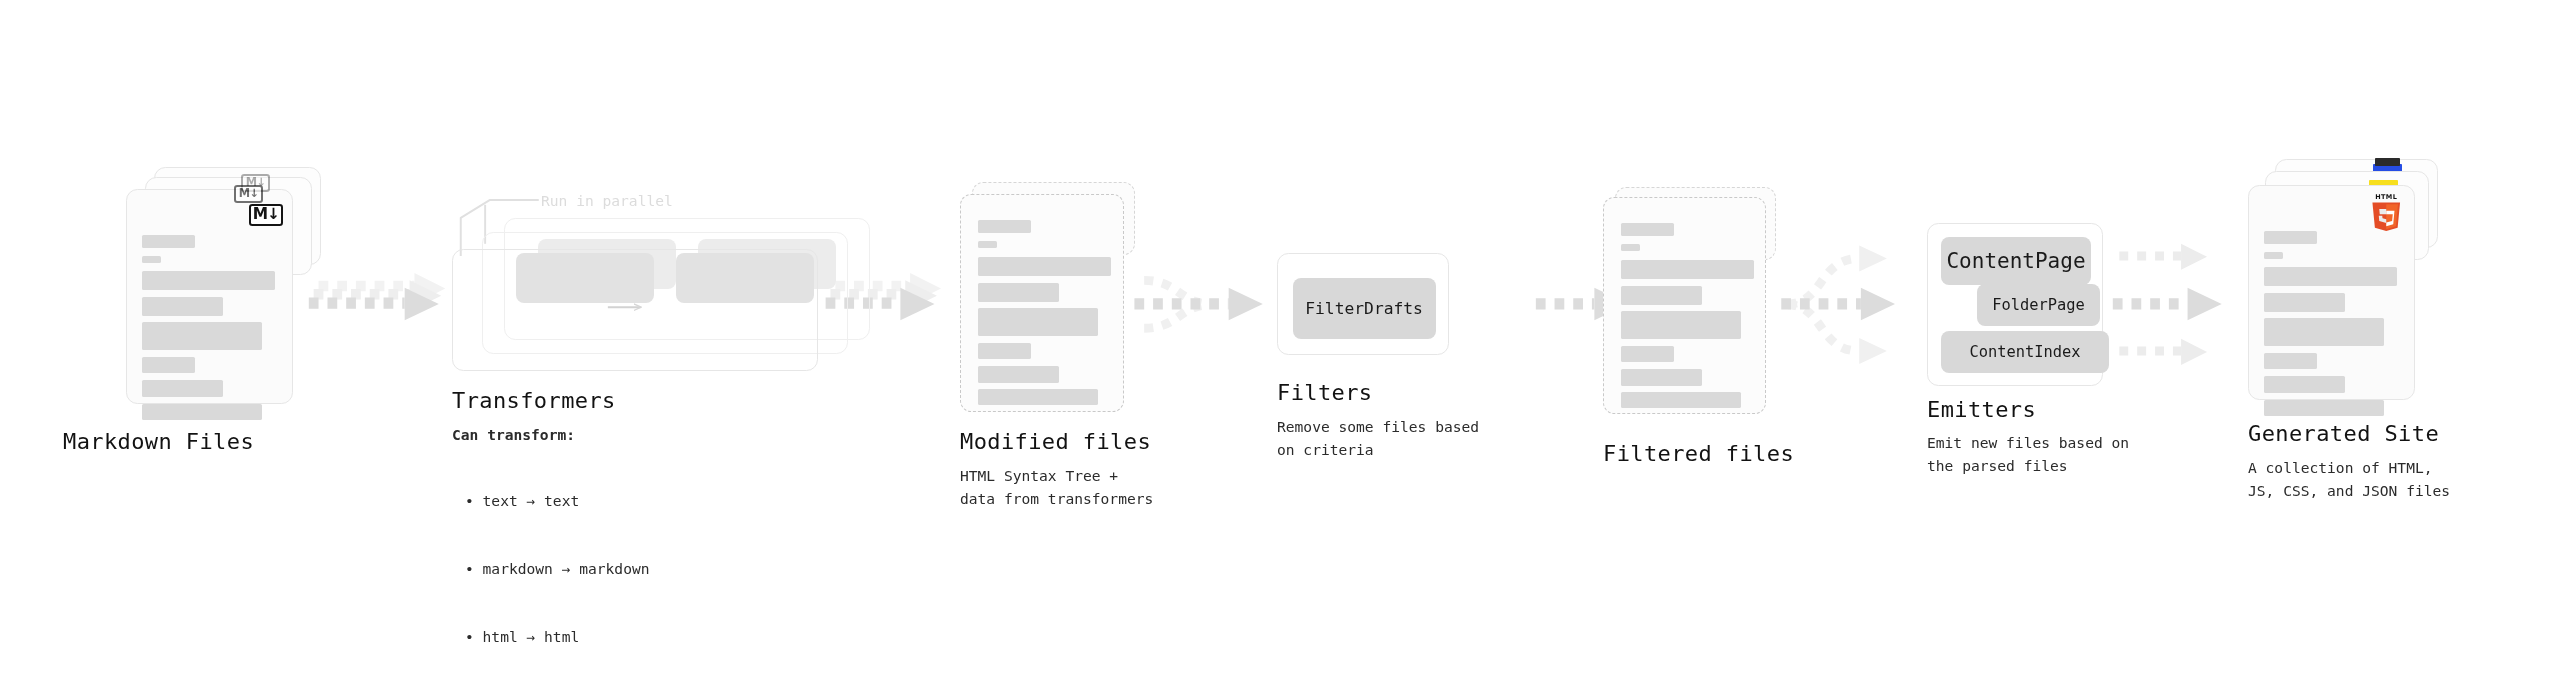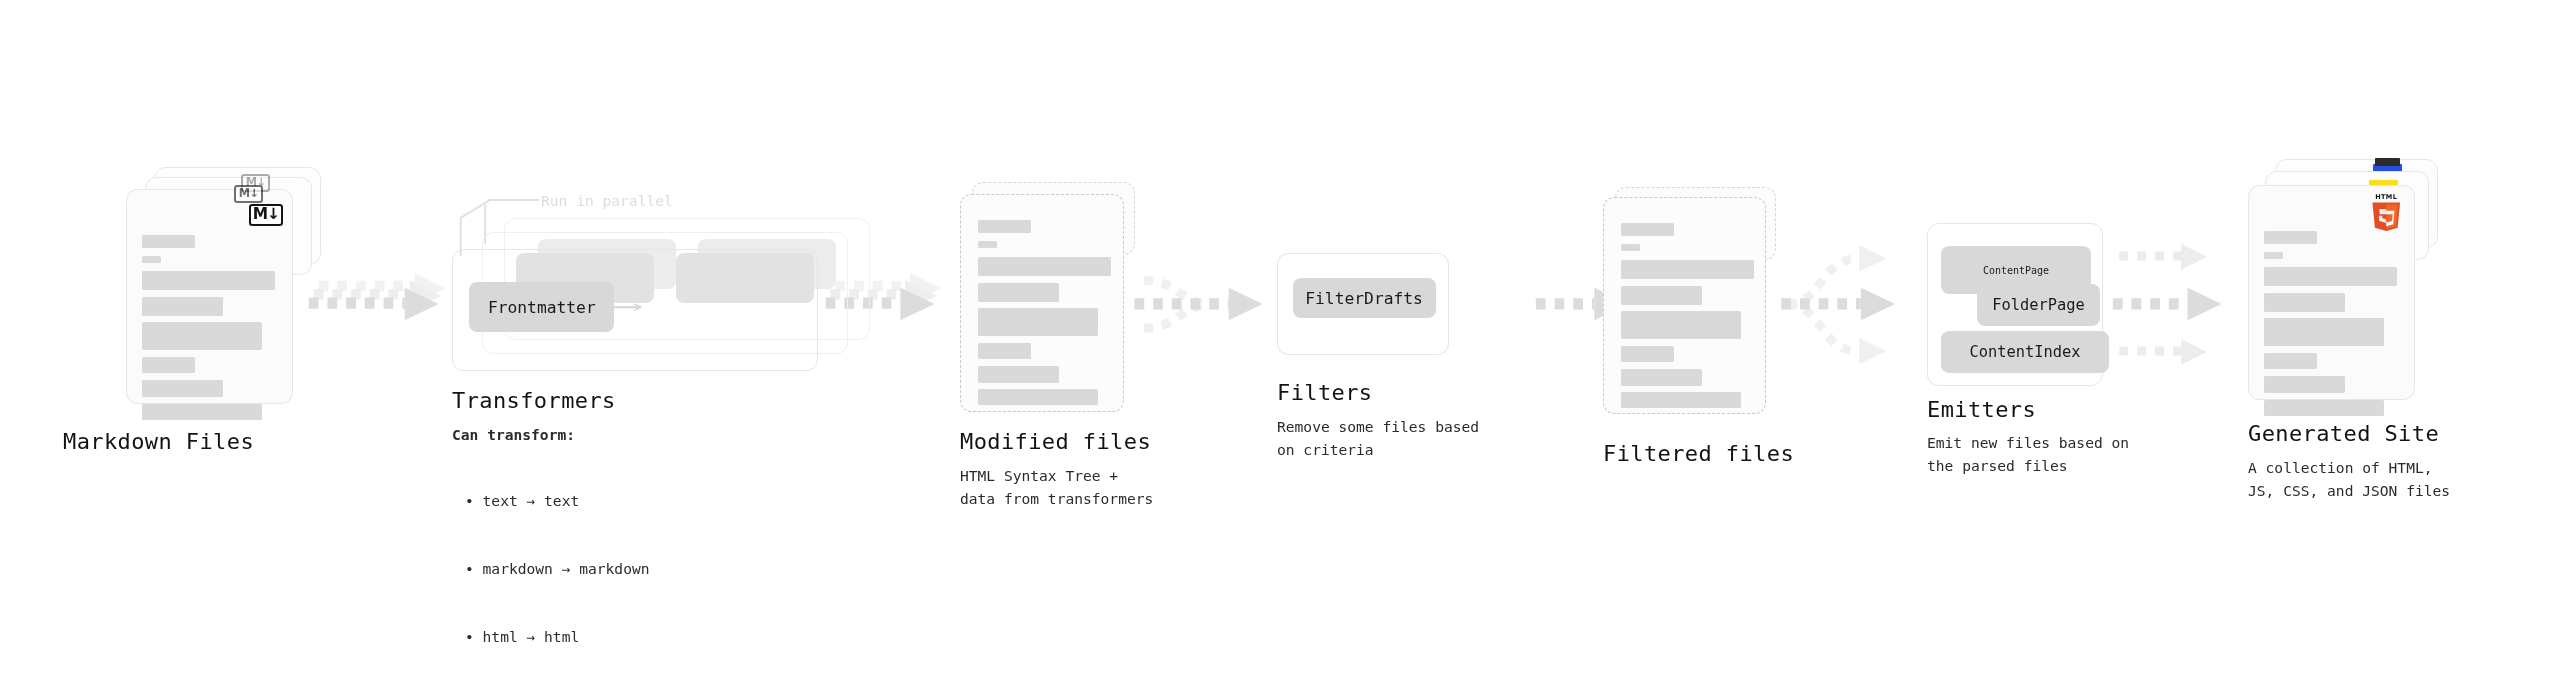--- a/index.html
+++ b/index.html
@@ -208,21 +208,20 @@
       <div class="pill faded2" style="left:32.5px; top:19.5px; width:138px; height:50px;"></div>
       <div class="pill faded2" style="left:193px; top:19.5px; width:138px; height:50px;"></div>
     </div>
 
     <div class="groupbox faded" style="left:482px; top:232px; width:366px; height:122px;" title="Transformers">
       <div class="pill faded1" style="left:32.5px; top:19.5px; width:138px; height:50px;"></div>
       <div class="pill faded1" style="left:193px; top:19.5px; width:138px; height:50px;"></div>
     </div>
 
     <div class="groupbox" style="left:452px; top:249px; width:366px; height:122px; background:transparent;">
-      <div class="pill" style="left:16.3px; top:32px; width:145px; height:50px;">Frontmatter</div>
     </div>
 
     <div class="title" style="left:452px; top:388px;">Transformers</div>
     <div class="subtitle" style="left:452px; top:424px;font-weight:bold;">Can transform:</div>
     <div class="bullets" style="left:465px; top:445px;">
       <div>• text → text</div>
       <div>• markdown → markdown</div>
       <div>• html → html</div>
     </div>
   </div>
@@ -239,21 +238,21 @@
       <div class="bar" style="left:17px; top:171px; width:81px; height:17px;"></div>
       <div class="bar" style="left:17px; top:194px; width:120px; height:16.3px;"></div>
     </div>
     <div class="title" style="left:960px; top:429px;">Modified files</div>
     <div class="subtitle" style="left:960px; top:465px;">HTML Syntax Tree +
 data from transformers</div>
   </div>
 
   <div>
     <div class="groupbox" style="left:1277px; top:253px; width:172px; height:102px;">
-      <div class="pill" style="left:14.6px; top:24.4px; width:143px; height:40px;">FilterDrafts</div>
+      <div class="pill" style="left:14.6px; top:24.4px; width:143px; height:61px;">FilterDrafts</div>
     </div>
     <div class="title" style="left:1277px; top:380px;">Filters</div>
     <div class="subtitle" style="left:1277px; top:416px;">Remove some files based
 on criteria</div>
   </div>
 
   <div>
     <div class="filecard dashed" style="left:1615px; top:187px; width:161px; height:73px; opacity:0.75;"></div>
     <div class="filecard dashed" style="left:1603px; top:197px; width:163px; height:217px;">
       <div class="bar" style="left:17px; top:25px; width:53px; height:13px;"></div>
@@ -263,21 +262,21 @@
       <div class="bar" style="left:17px; top:113px; width:120px; height:28.4px;"></div>
       <div class="bar" style="left:17px; top:148px; width:53px; height:16.3px;"></div>
       <div class="bar" style="left:17px; top:171px; width:81px; height:17px;"></div>
       <div class="bar" style="left:17px; top:194px; width:120px; height:16.3px;"></div>
     </div>
     <div class="title" style="left:1603px; top:429px;margin-top:12px;">Filtered files</div>
   </div>
 
   <div>
     <div class="groupbox" style="left:1927px; top:223px; width:176px; height:163px;">
-      <div class="pill" style="left:13px; top:22px; width:150px; height:48px; font-size:10px;">ContentPage</div>
+      <div class="pill" style="left:13px; top:13px; width:150px; height:48px; font-size:21px;">ContentPage</div>
       <div class="pill" style="left:13px; top:60px; width:123px; height:42px; font-size:15.4px;margin-left:36px;">FolderPage</div>
       <div class="pill" style="left:13px; top:107px; width:168px; height:42px; font-size:15.4px;">ContentIndex</div>
     </div>
     <div class="title" style="left:1927px; top:397px;">Emitters</div>
     <div class="subtitle" style="left:1927px; top:432px;">Emit new files based on
 the parsed files</div>
   </div>
 
   <div>
     <div class="filecard ghost" style="left:2275px; top:159px; width:163px; height:89px;"></div>

